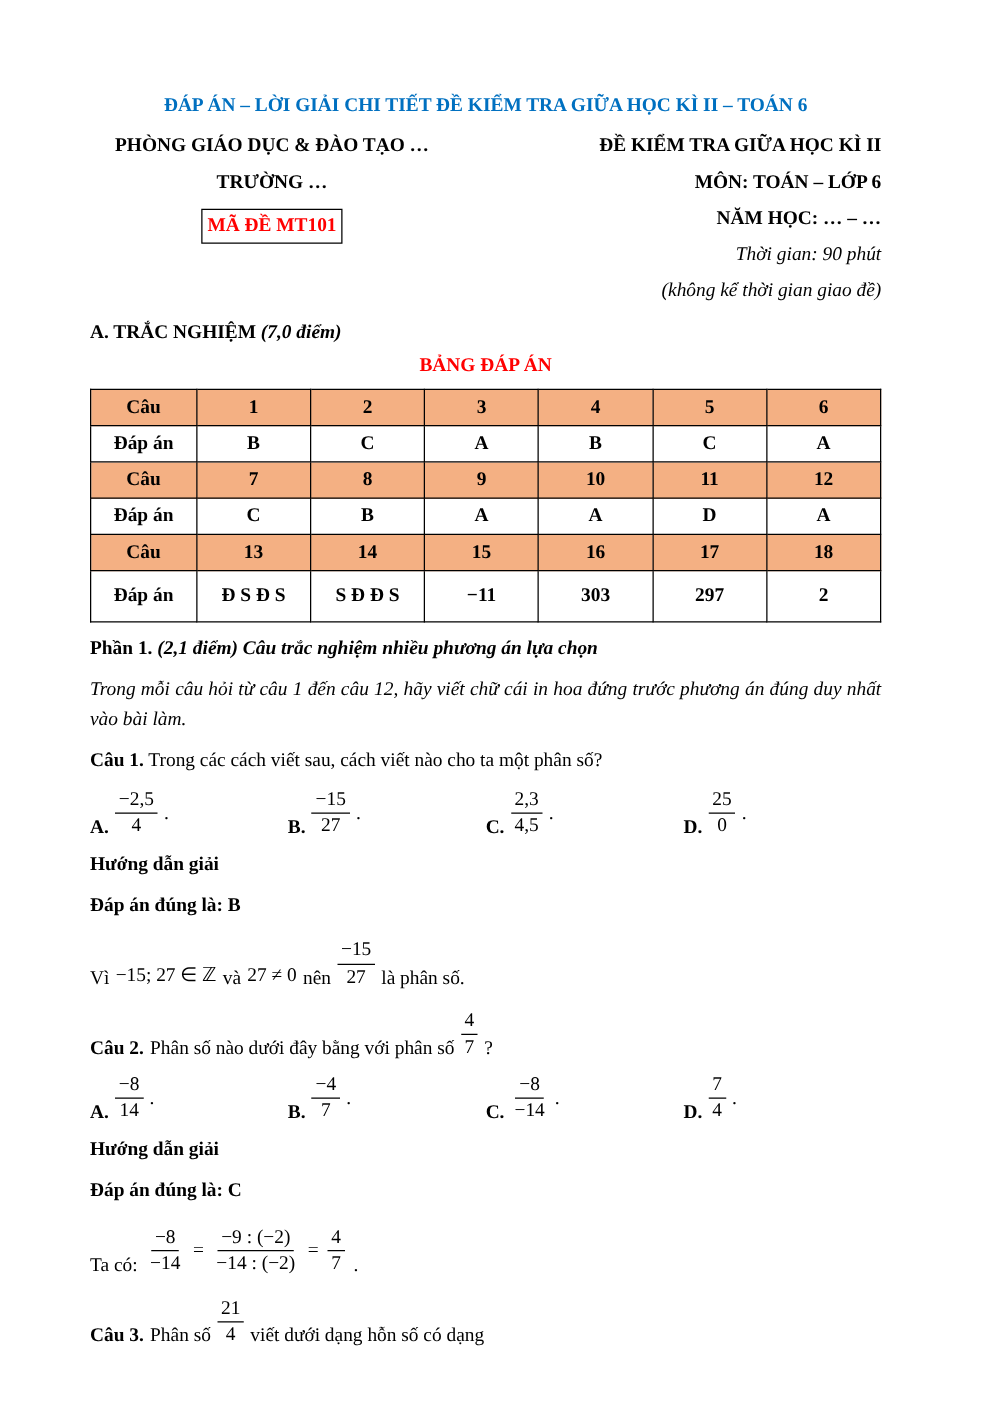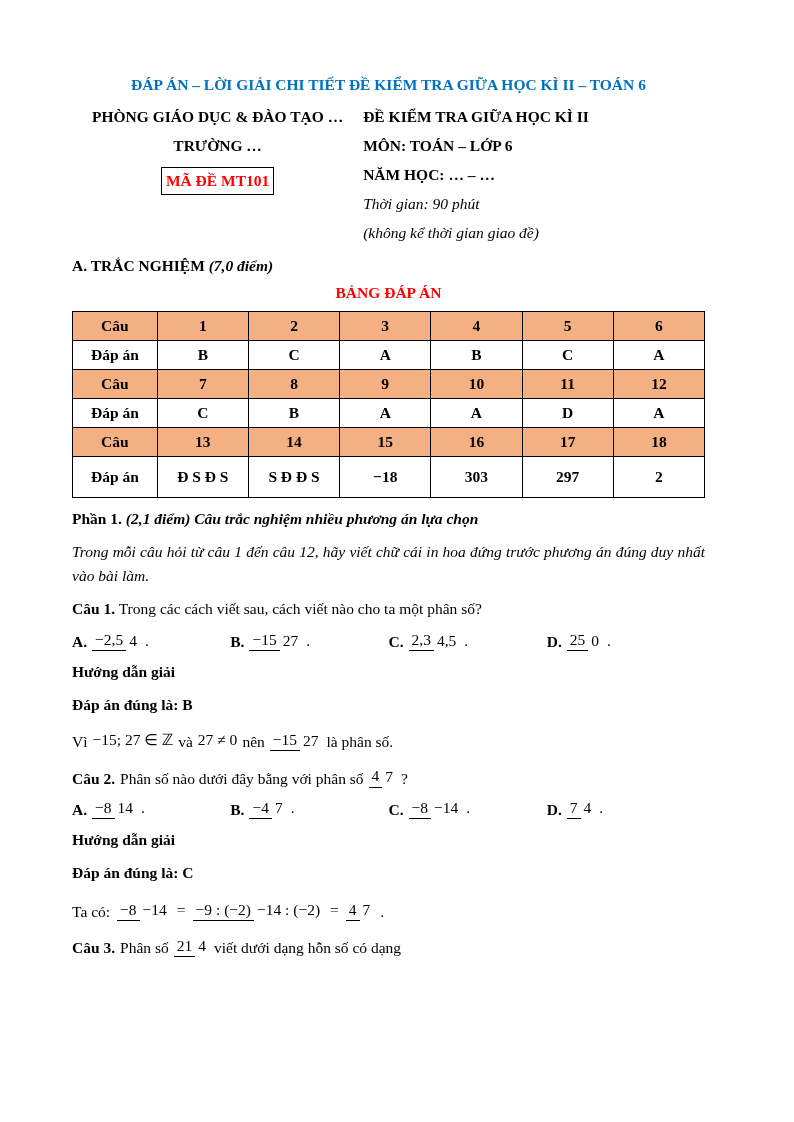--- a/index.html
+++ b/index.html
@@ -11,41 +11,41 @@
   .page { box-sizing:border-box; width:777px; height:1122px; padding:76px 72px 0 72px; position:relative; }
 
   .b  { font-weight:bold; }
   .bi { font-weight:bold; font-style:italic; }
   .i  { font-style:italic; }
 
   .doc-title { text-align:center; font-weight:bold; color:#0070C0; font-size:15.5px; margin:0 0 14px 0; }
 
   .header-cols { display:flex; margin:0 0 4px 0; }
   .h-left  { width:46%; text-align:center; }
-  .h-right { width:54%; text-align:left; }
+  .h-right { width:54%; text-align:right; }
   .hline  { margin:0 0 11px 0; font-weight:bold; }
   .hline-i{ margin:0 0 11px 0; font-style:italic; }
   .code-box { display:inline-block; border:1.7px solid #000; padding:4px 4px; margin-top:1px; }
   .code-box span { color:#FF0000; font-weight:bold; }
 
   .section-heading { margin:4px 0 9px 0; font-size:15.5px; }
   .table-title { text-align:center; color:#FF0000; font-weight:bold; margin:2px 0 9px 0; }
 
   table.ans-table { width:100%; border-collapse:collapse; table-layout:fixed;border-radius:23px; }
   table.ans-table td { border:1.6px solid #000; text-align:center; vertical-align:middle;
                        padding:5px 2px; font-weight:bold; font-size:15.5px; }
   col.c0 { width:13.4%; }
   tr.row-cau td { background:#F4B083; }
   tr.tall td { padding:11px 2px; }
 
   .para { margin:9px 0; line-height:1.55; }
   .just { text-align:justify; }
 
   
-  .frac { display:inline-flex; flex-direction:row; align-items:center; line-height:1.3;justify-content:center; }
+  .frac { display:inline-flex; flex-direction:column; align-items:center; line-height:1.3;justify-content:center; }
   .frac .num { border-bottom:1.4px solid #000; padding:0 3px; }
   .frac .den { padding:0 3px; }
 
   .options { display:flex; margin:8px 0 2px 0; }
   .option { flex:1; display:flex; align-items:flex-end; gap:5px; }
   .opt-label { font-weight:bold; }
   .opt-dot { align-self:center; }
 
   .math-line { display:flex; align-items:flex-end; gap:5px; margin:13px 0 10px 0; }
   .mrun { position:relative; top:-2px; }
@@ -139,21 +139,21 @@
         <td>14</td>
         <td>15</td>
         <td>16</td>
         <td>17</td>
         <td>18</td>
       </tr>
       <tr class="row-ans tall">
         <td>Đáp án</td>
         <td>Đ S Đ S</td>
         <td>S Đ Đ S</td>
-        <td>−18</td>
+        <td>−11</td>
         <td>303</td>
         <td>297</td>
         <td>2</td>
       </tr>
     </tbody>
   </table>
 
   <p class="para">
     <span class="b">Phần 1.</span>
     <span class="bi">(2,1 điểm) Câu trắc nghiệm nhiều phương án lựa chọn</span>

